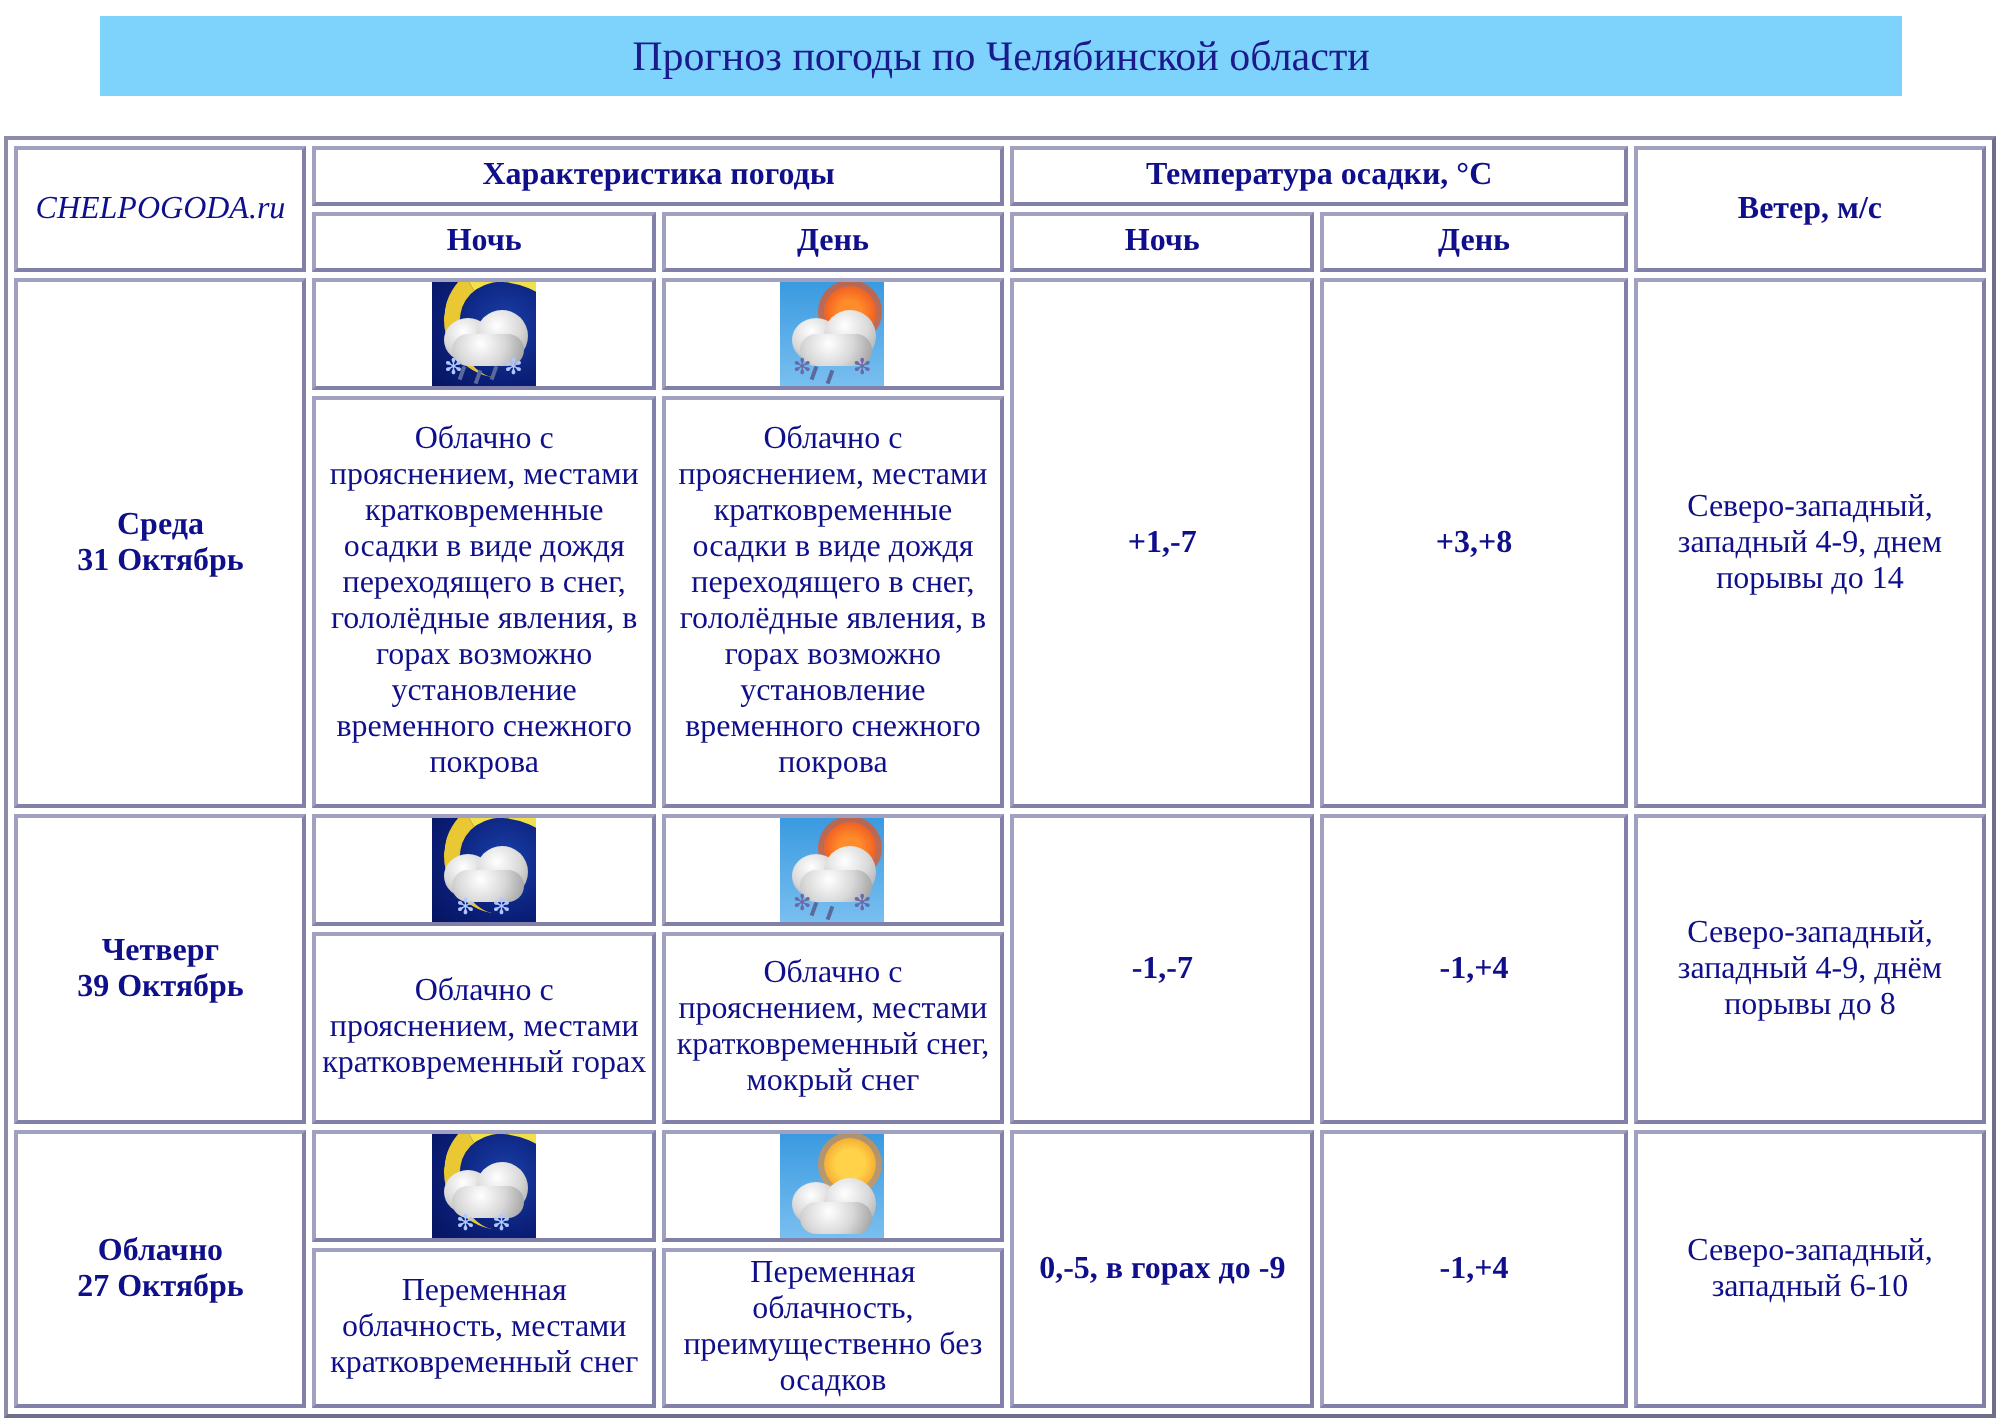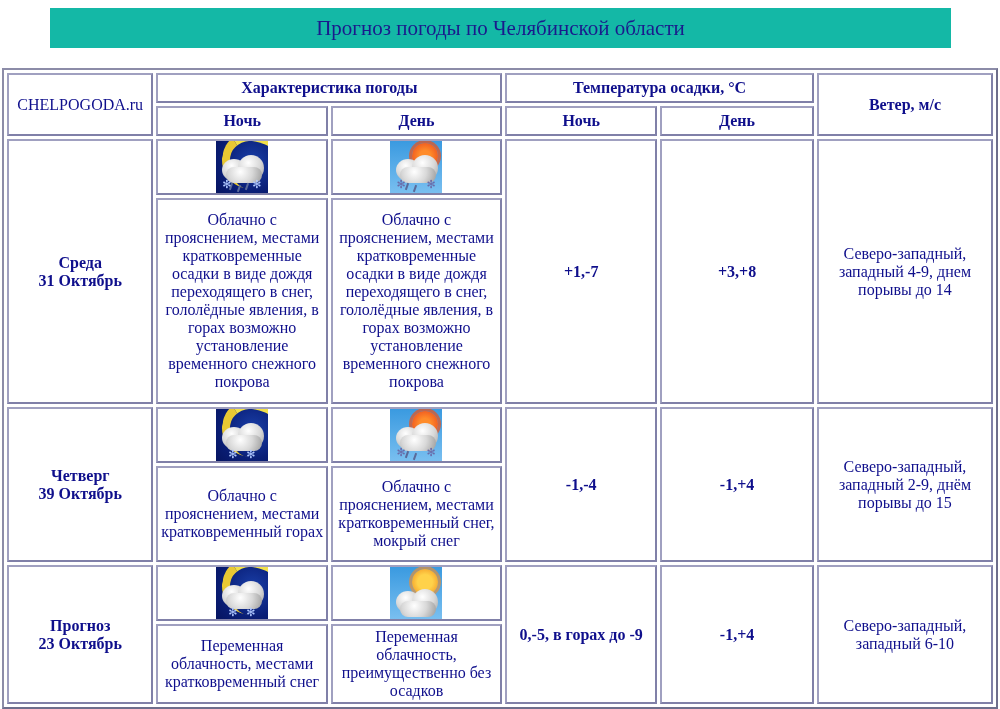--- a/index.html
+++ b/index.html
@@ -1,29 +1,29 @@
 <!DOCTYPE html>
 <html><head>
 <meta charset="utf-8">
 <style>
   html, body { margin: 0; padding: 0; background: #ffffff; }
   body { width: 1000px; height: 709px; position: relative; overflow: hidden;
          font-family: "Liberation Serif", "DejaVu Serif", serif; color: #000080; }
   .title-bar { position: absolute; left: 50px; top: 8px; width: 901px; height: 40px;
-               background: #14b8a6; text-align: center; line-height: 40px;
+               background: #7dd3fc; text-align: center; line-height: 40px;
                font-size: 21px; color: #1a1a8c; }
   table.forecast { position: absolute; left: 2px; top: 68px; width: 996px;
                    border-collapse: separate; border-spacing: 3px;
                    border: 2px solid #8c8ca8; border-right-color: #6e6e8c; border-bottom-color: #6e6e8c;
                    background: #ffffff; }
   table.forecast td { border: 2px solid #a0a0c0; border-right-color: #8080a8; border-bottom-color: #8080a8;
                       padding: 0 2px; text-align: center; vertical-align: middle;
                       font-size: 16px; line-height: 18px; color: #0f0f8c; }
   td.bold, td.hdr { font-weight: bold; }
-  td.site { font-size: 16px; font-weight: normal; color: #0f0f8c; }
+  td.site { font-size: 16px; font-weight: normal; color: #0f0f8c; font-style: italic; }
   td.hdr { height: 26px; font-size: 15px; }
   td.day { font-weight: bold; font-size: 16px; margin-left: 12px; }
   td.desc { font-size: 16px; line-height: 18.3px; padding: 0 1px; }
   td.temp { font-weight: bold; font-size: 16px; }
   td.wind { font-weight: normal; font-size: 15px; line-height: 18px; }
   td.icon-cell { height: 52px; padding: 0; }
   .icon { display: inline-block; width: 52px; height: 52px; position: relative; overflow: hidden; vertical-align: middle; }
   .icon.night { background: radial-gradient(circle at 70% 40%, #1a3fa8 0%, #0a1f78 60%, #061460 100%); }
   .icon.day { background: linear-gradient(#3a9ae0, #79bff0); }
   .moon { position: absolute; left: 6px; top: -10px; width: 58px; height: 58px; border-radius: 50%;
@@ -98,33 +98,33 @@
         <span class="flake" style="left:12px;top:40px">✻</span><span class="flake" style="left:30px;top:40px">✻</span>
       </span>
     </td>
     <td class="icon-cell">
       <span class="icon day">
         <span class="sun red"></span><span class="cloud c1"></span><span class="cloud c2"></span><span class="cloud c3"></span>
         <span class="drop" style="left:16px;top:42px"></span><span class="drop" style="left:24px;top:44px"></span>
         <span class="flake" style="left:6px;top:38px;color:#6a6aa8">✻</span><span class="flake" style="left:36px;top:38px;color:#6a6aa8">✻</span>
       </span>
     </td>
-    <td class="temp" rowspan="2">-1,-4</td>
+    <td class="temp" rowspan="2">-1,-7</td>
     <td class="temp" rowspan="2">-1,+4</td>
-    <td class="wind" rowspan="2">Северо-западный, западный 2-9, днём порывы до 15</td>
+    <td class="wind" rowspan="2">Северо-западный, западный 4-9, днём порывы до 8</td>
   </tr>
   <tr>
     <td class="desc" style="height:92px">Облачно с прояснением, местами кратковременный горах</td>
     <td class="desc">Облачно с прояснением, местами кратковременный снег, мокрый снег</td>
   </tr>
 
   <tr>
     <td class="day" rowspan="2">
-      <span>Прогноз</span><br>
-      <span>23 Октябрь</span>
+      <span>Облачно</span><br>
+      <span>27 Октябрь</span>
     </td>
     <td class="icon-cell">
       <span class="icon night">
         <span class="moon"></span><span class="cloud c1"></span><span class="cloud c2"></span><span class="cloud c3"></span>
         <span class="flake" style="left:12px;top:40px">✻</span><span class="flake" style="left:30px;top:40px">✻</span>
       </span>
     </td>
     <td class="icon-cell">
       <span class="icon day">
         <span class="sun"></span><span class="cloud c1" style="top:24px"></span><span class="cloud c2" style="top:22px"></span><span class="cloud c3" style="top:34px"></span>

